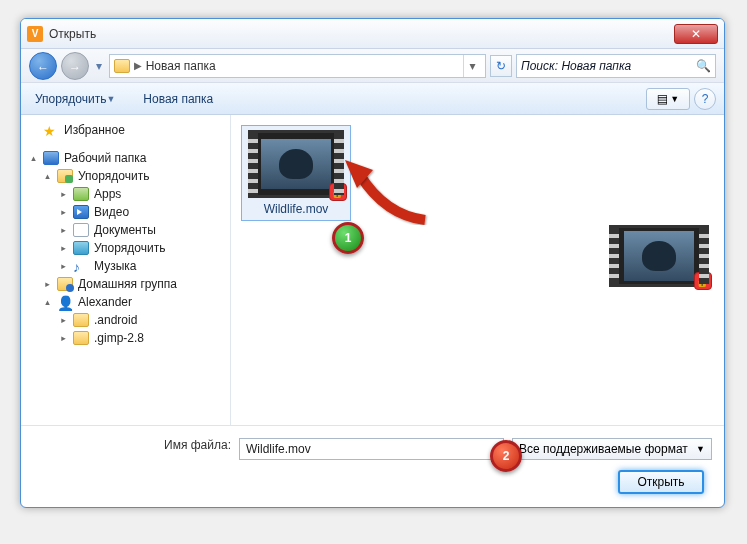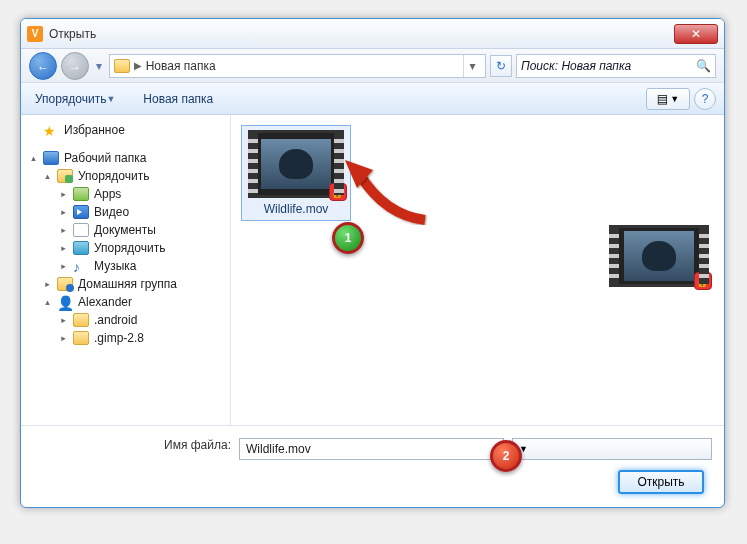--- a/index.html
+++ b/index.html
@@ -210,20 +210,21 @@
         </div>
       </div>
     </div>
   </div>
 
   <div class="footer">
     <div class="row">
       <div class="fnlabel">Имя файла:</div>
       <input class="fn-input" value="Wildlife.mov" style="">
       <div class="filter-combo">
+        <span class="txt">Все поддерживаемые формат</span>
         <span style="font-size:9px;">▼</span>
       </div>
     </div>
     <div class="btns">
       <div class="btn primary">
           <span>Открыть</span>
         </div>
     </div>
   </div>
 

